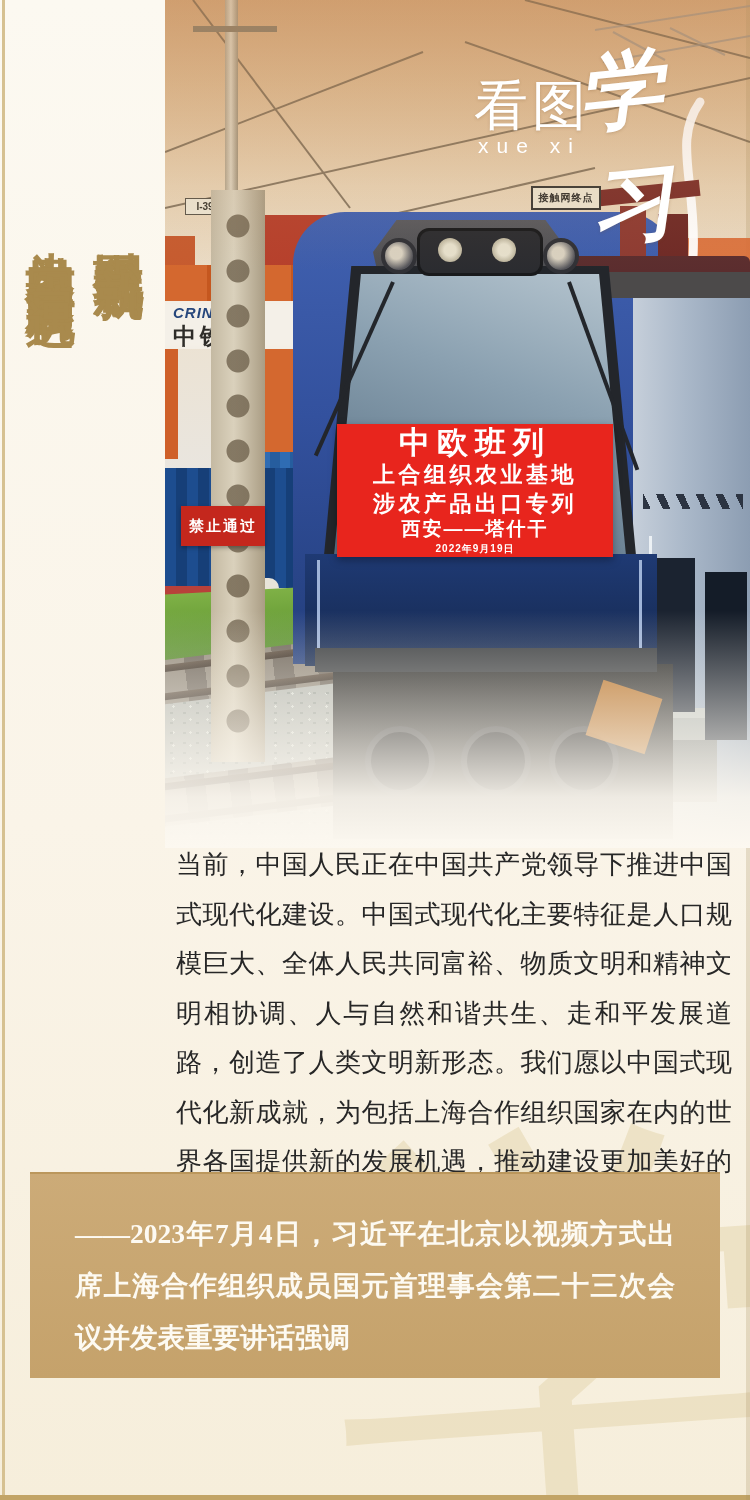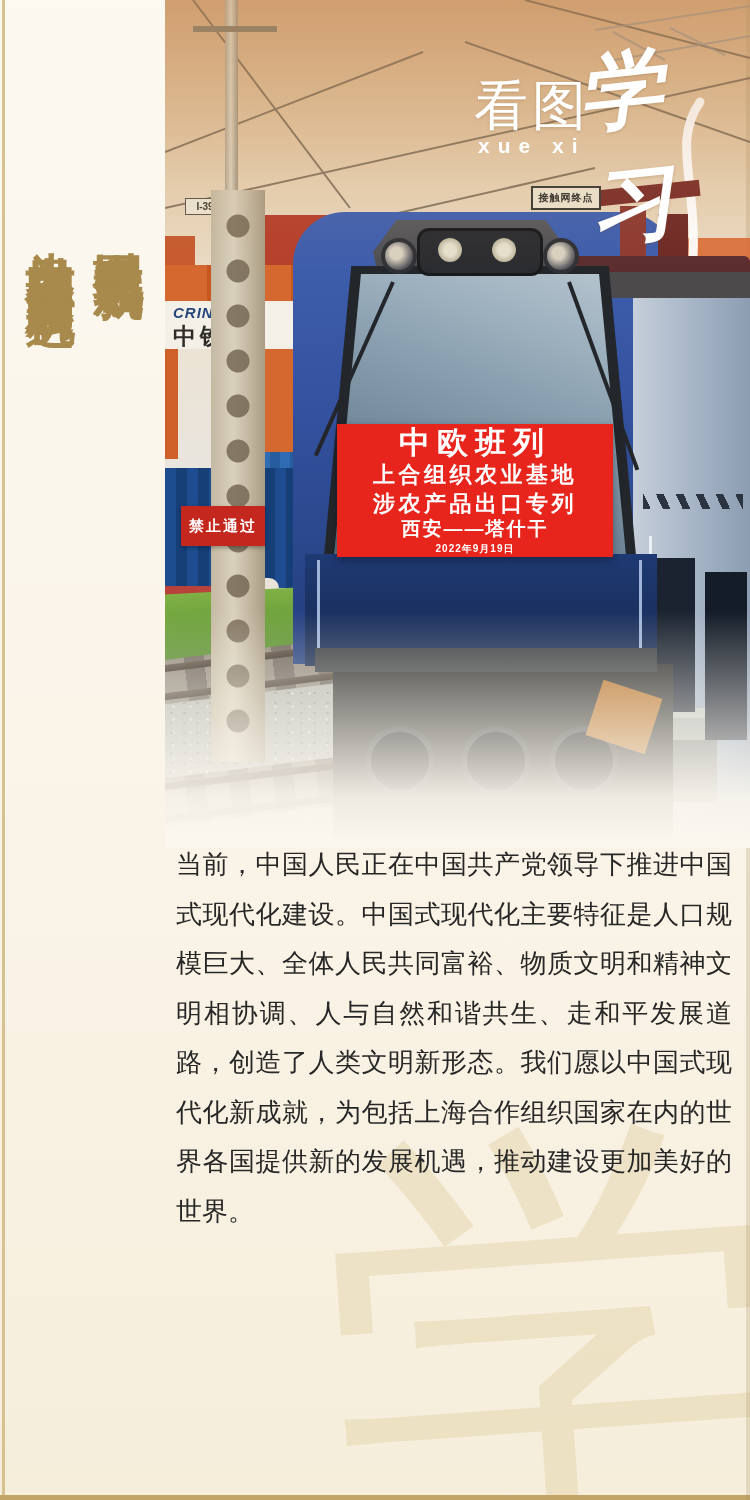--- a/index.html
+++ b/index.html
@@ -127,21 +127,21 @@
   .catenary-sign{position:absolute;left:366px;top:186px;width:66px;height:20px;background:#ece4cf;border:2px solid #3c3a35;z-index:6;
     color:#33312c;font-size:10px;font-weight:700;display:flex;align-items:center;justify-content:center;letter-spacing:1px;}
   .photo-fade{position:absolute;inset:0;z-index:9;pointer-events:none;
     background:linear-gradient(180deg,rgba(252,248,240,0) 0%,rgba(252,248,240,0) 72%,rgba(252,248,240,.55) 85%,rgba(252,248,240,.93) 94%,#fcf8f0 100%);}
   
   .logo{position:absolute;left:468px;top:46px;width:270px;height:130px;z-index:10;color:#fff;}
   .logo-kantu{position:absolute;left:6px;top:24px;font-size:54px;font-weight:400;letter-spacing:4px;
     text-shadow:0 1px 3px rgba(120,80,40,.25);}
   .logo-script{position:absolute;left:116px;top:-16px;font-size:84px;font-weight:700;font-style:italic;
     font-family:"Liberation Serif",serif;transform:rotate(-6deg);text-shadow:0 1px 3px rgba(120,80,40,.25);}
-  .logo-pinyin{position:absolute;left:10px;top:88px;font-size:21px;font-weight:700;letter-spacing:8px;}
+  .logo-pinyin{position:absolute;left:10px;top:88px;font-size:21px;font-weight:400;letter-spacing:8px;}
   
   .v-col{position:absolute;writing-mode:vertical-rl;text-orientation:upright;
     font-family:"Liberation Serif",serif;font-weight:900;color:#a98a4d;}
   .v-col.c1{left:86px;top:212px;font-size:50px;letter-spacing:2px;}
   .v-col.c2{left:18px;top:212px;font-size:50px;letter-spacing:4px;}
   
   .body-text{position:absolute;left:176px;top:840px;width:556px;font-size:26px;line-height:49.5px;
     color:#272727;font-family:"Liberation Serif",serif;text-align:justify;z-index:10;}
   
   .quote-box{position:absolute;left:30px;top:1172px;width:690px;height:206px;z-index:10;
@@ -279,18 +279,21 @@
     <div class="logo-kantu">看图</div>
     <div class="logo-script">学习</div>
     <div class="logo-pinyin">xue xi</div>
   </div>
 
   <div class="v-col c1">以中国式现代化新成就</div>
   <div class="v-col c2">为世界各国提供新的发展机遇</div>
 
   <div class="body-text">当前，中国人民正在中国共产党领导下推进中国式现代化建设。中国式现代化主要特征是人口规模巨大、全体人民共同富裕、物质文明和精神文明相协调、人与自然和谐共生、走和平发展道路，创造了人类文明新形态。我们愿以中国式现代化新成就，为包括上海合作组织国家在内的世界各国提供新的发展机遇，推动建设更加美好的世界。</div>
 
+  <div class="quote-box">
+    <div class="quote-text">——2023年7月4日，习近平在北京以视频方式出席上海合作组织成员国元首理事会第二十三次会议并发表重要讲话强调</div>
+  </div>
 
 
   <div class="edge-left"></div>
   <div class="edge-bottom"></div>
   <div class="edge-right"></div>
 </div>
 
 </body></html>

